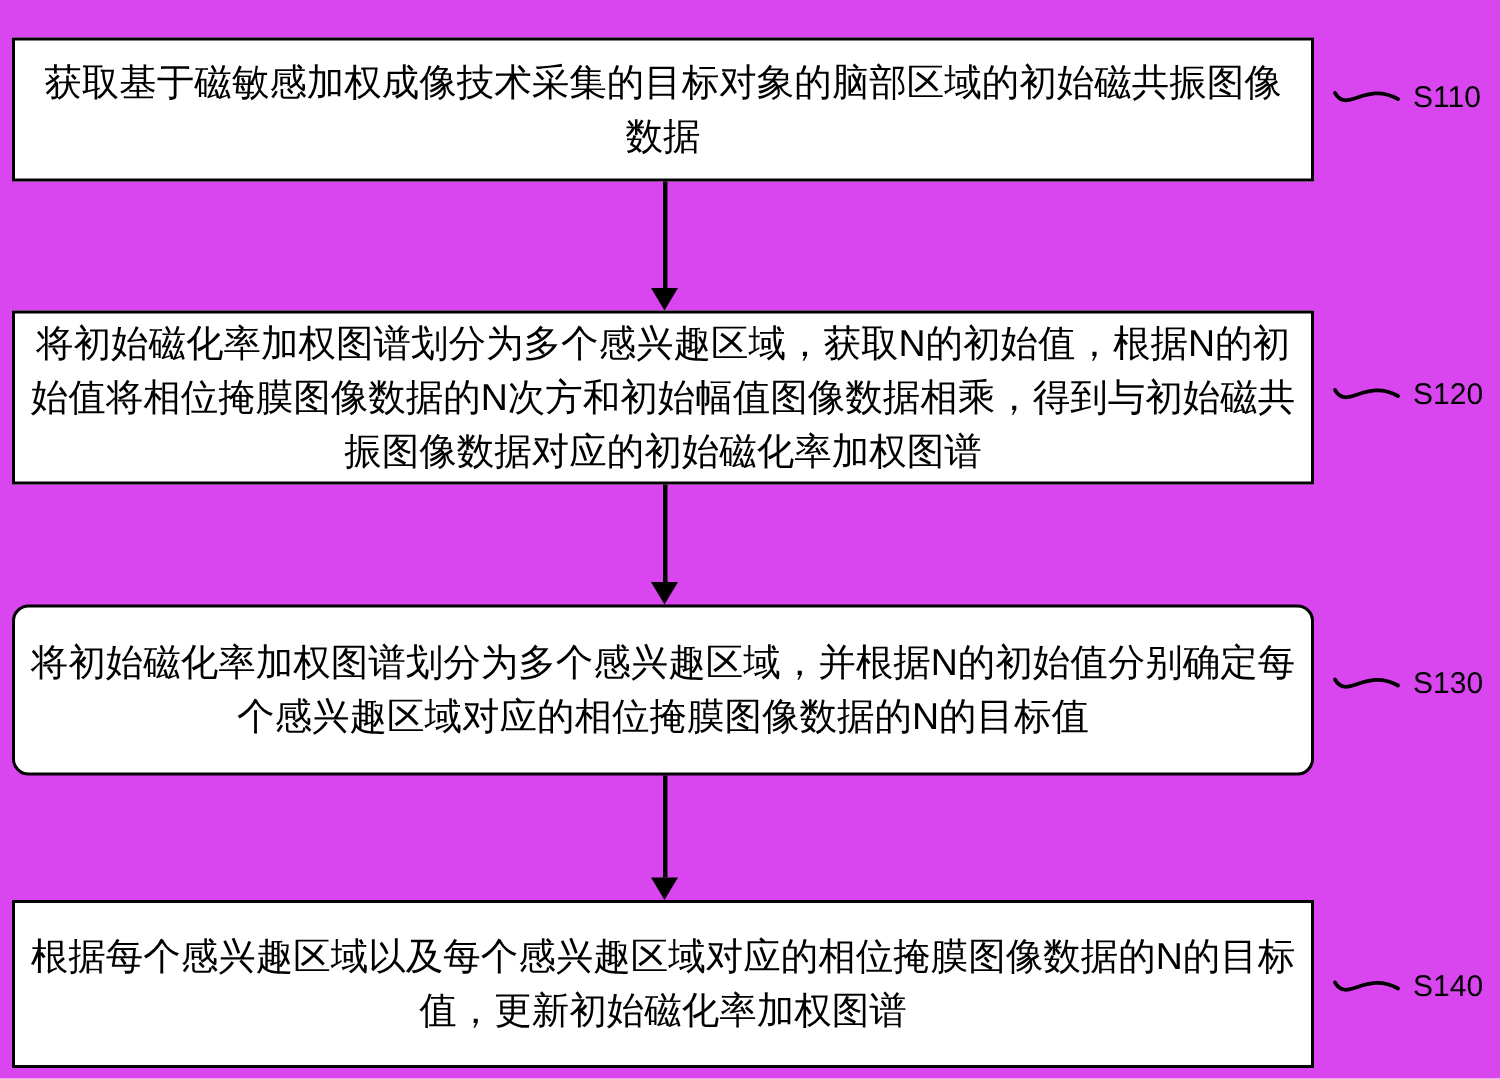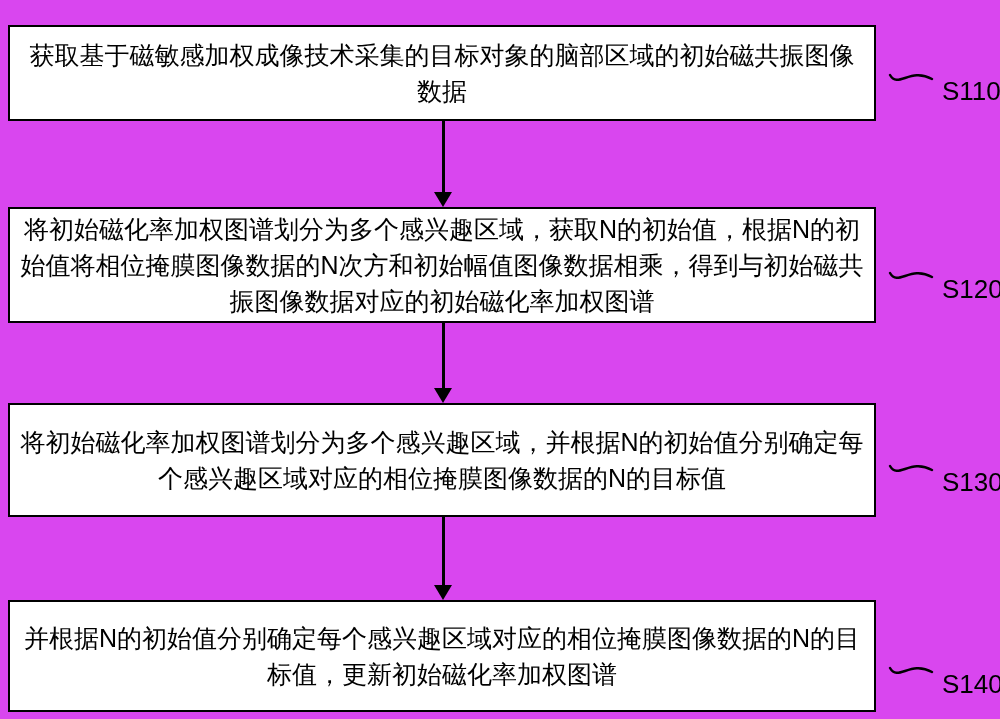--- a/index.html
+++ b/index.html
@@ -55,24 +55,23 @@
     position: absolute;
     display: flex;
     align-items: center;
     gap: 8px;
   }
   .ref svg {
     display: block;
   }
   .ref-label {
     color: #000000;
-    font-size: 26px;
+    font-size: 20px;
     line-height: 26px;
     white-space: nowrap;
-    margin-top: 26px;
   }
 </style>
 </head>
 <body>
 
 <div class="canvas">
 
   <div class="flow-box" style="top:25px; height:96px;">
     <span>获取基于磁敏感加权成像技术采集的目标对象的脑部区域的初始磁共振图像数据</span>
   </div>
@@ -96,37 +95,37 @@
       <path d="M2,10 C10,24 22,2 44,14" fill="none" stroke="#000000" stroke-width="2.5" stroke-linecap="round"></path>
     </svg>
     <span class="ref-label">S120</span>
   </div>
 
   <div class="arrow" style="top:323px; height:80px;">
     <div class="shaft"></div>
     <div class="head"></div>
   </div>
 
-  <div class="flow-box" style="top:403px; height:114px;">
+  <div class="flow-box" style="top:403px; height:114px;border-radius:11px;">
     <span>将初始磁化率加权图谱划分为多个感兴趣区域，并根据N的初始值分别确定每个感兴趣区域对应的相位掩膜图像数据的N的目标值</span>
   </div>
   <div class="ref" style="left:888px; top:443px;">
     <svg width="46" height="26" viewBox="0 0 46 26">
       <path d="M2,10 C10,24 22,2 44,14" fill="none" stroke="#000000" stroke-width="2.5" stroke-linecap="round"></path>
     </svg>
     <span class="ref-label">S130</span>
   </div>
 
   <div class="arrow" style="top:517px; height:83px;">
     <div class="shaft"></div>
     <div class="head"></div>
   </div>
 
   <div class="flow-box" style="top:600px; height:112px;">
-    <span>并根据N的初始值分别确定每个感兴趣区域对应的相位掩膜图像数据的N的目标值，更新初始磁化率加权图谱</span>
+    <span>根据每个感兴趣区域以及每个感兴趣区域对应的相位掩膜图像数据的N的目标值，更新初始磁化率加权图谱</span>
   </div>
   <div class="ref" style="left:888px; top:645px;">
     <svg width="46" height="26" viewBox="0 0 46 26">
       <path d="M2,10 C10,24 22,2 44,14" fill="none" stroke="#000000" stroke-width="2.5" stroke-linecap="round"></path>
     </svg>
     <span class="ref-label">S140</span>
   </div>
 
 </div>
 

